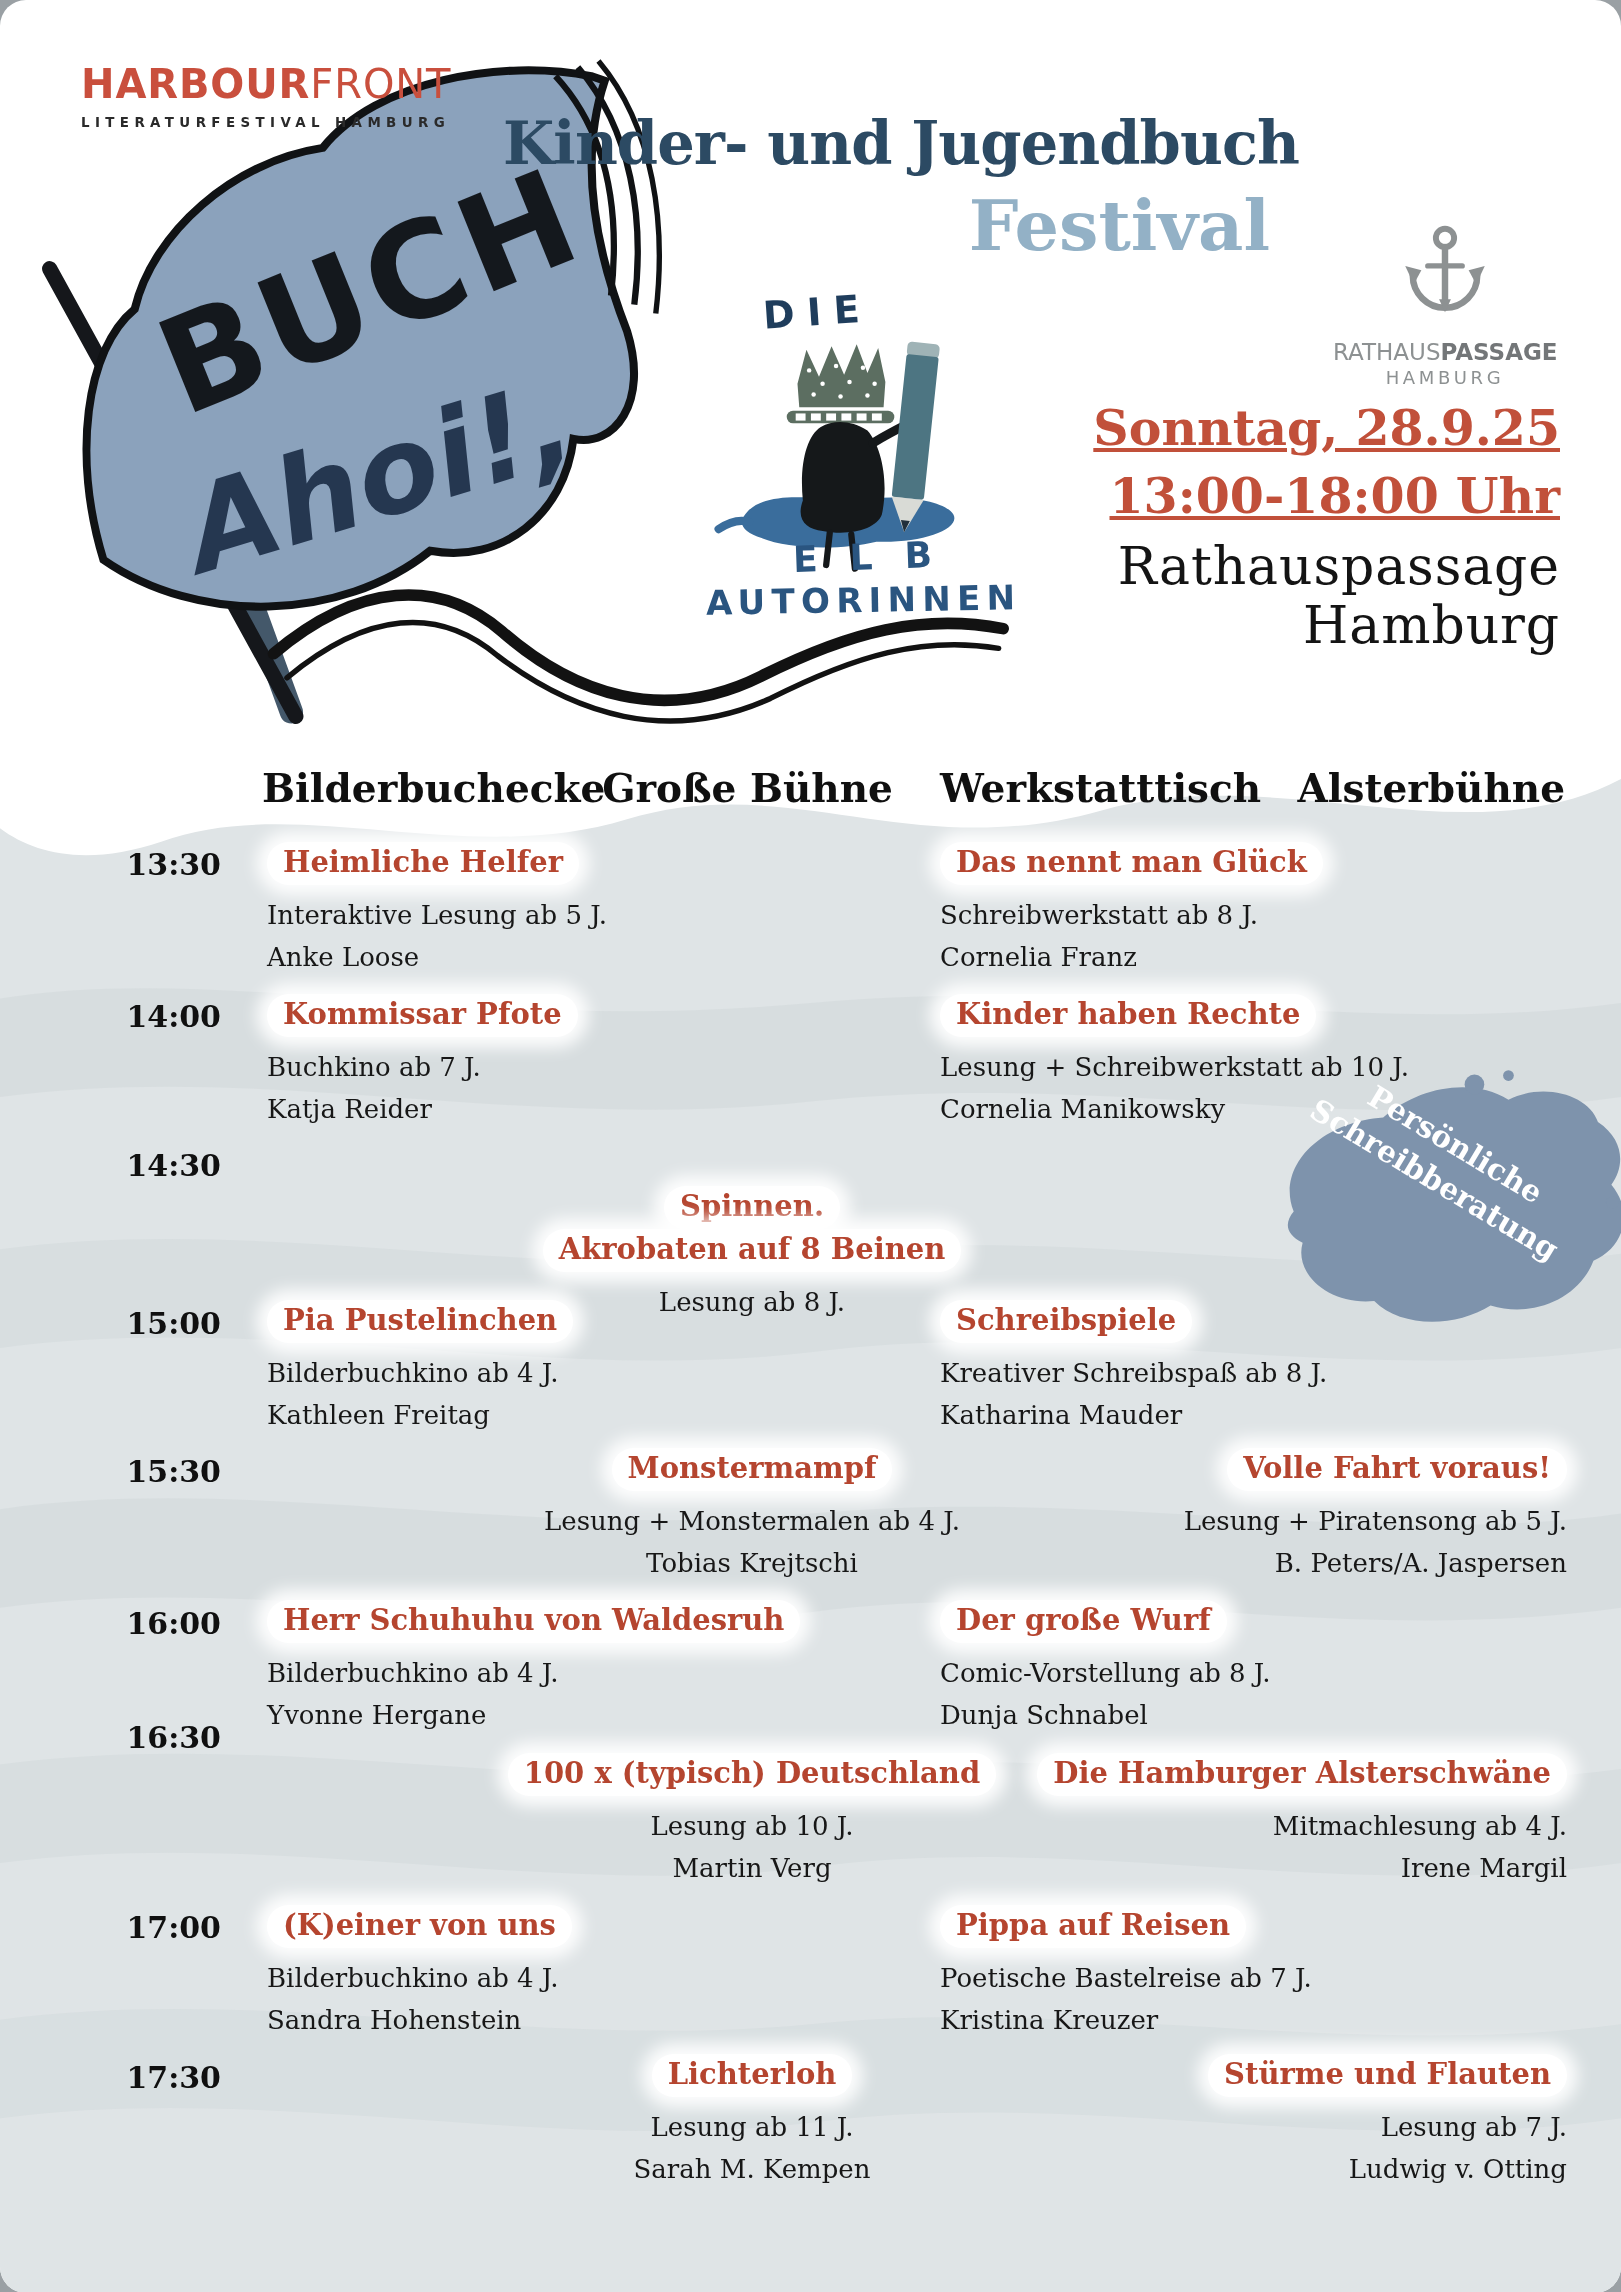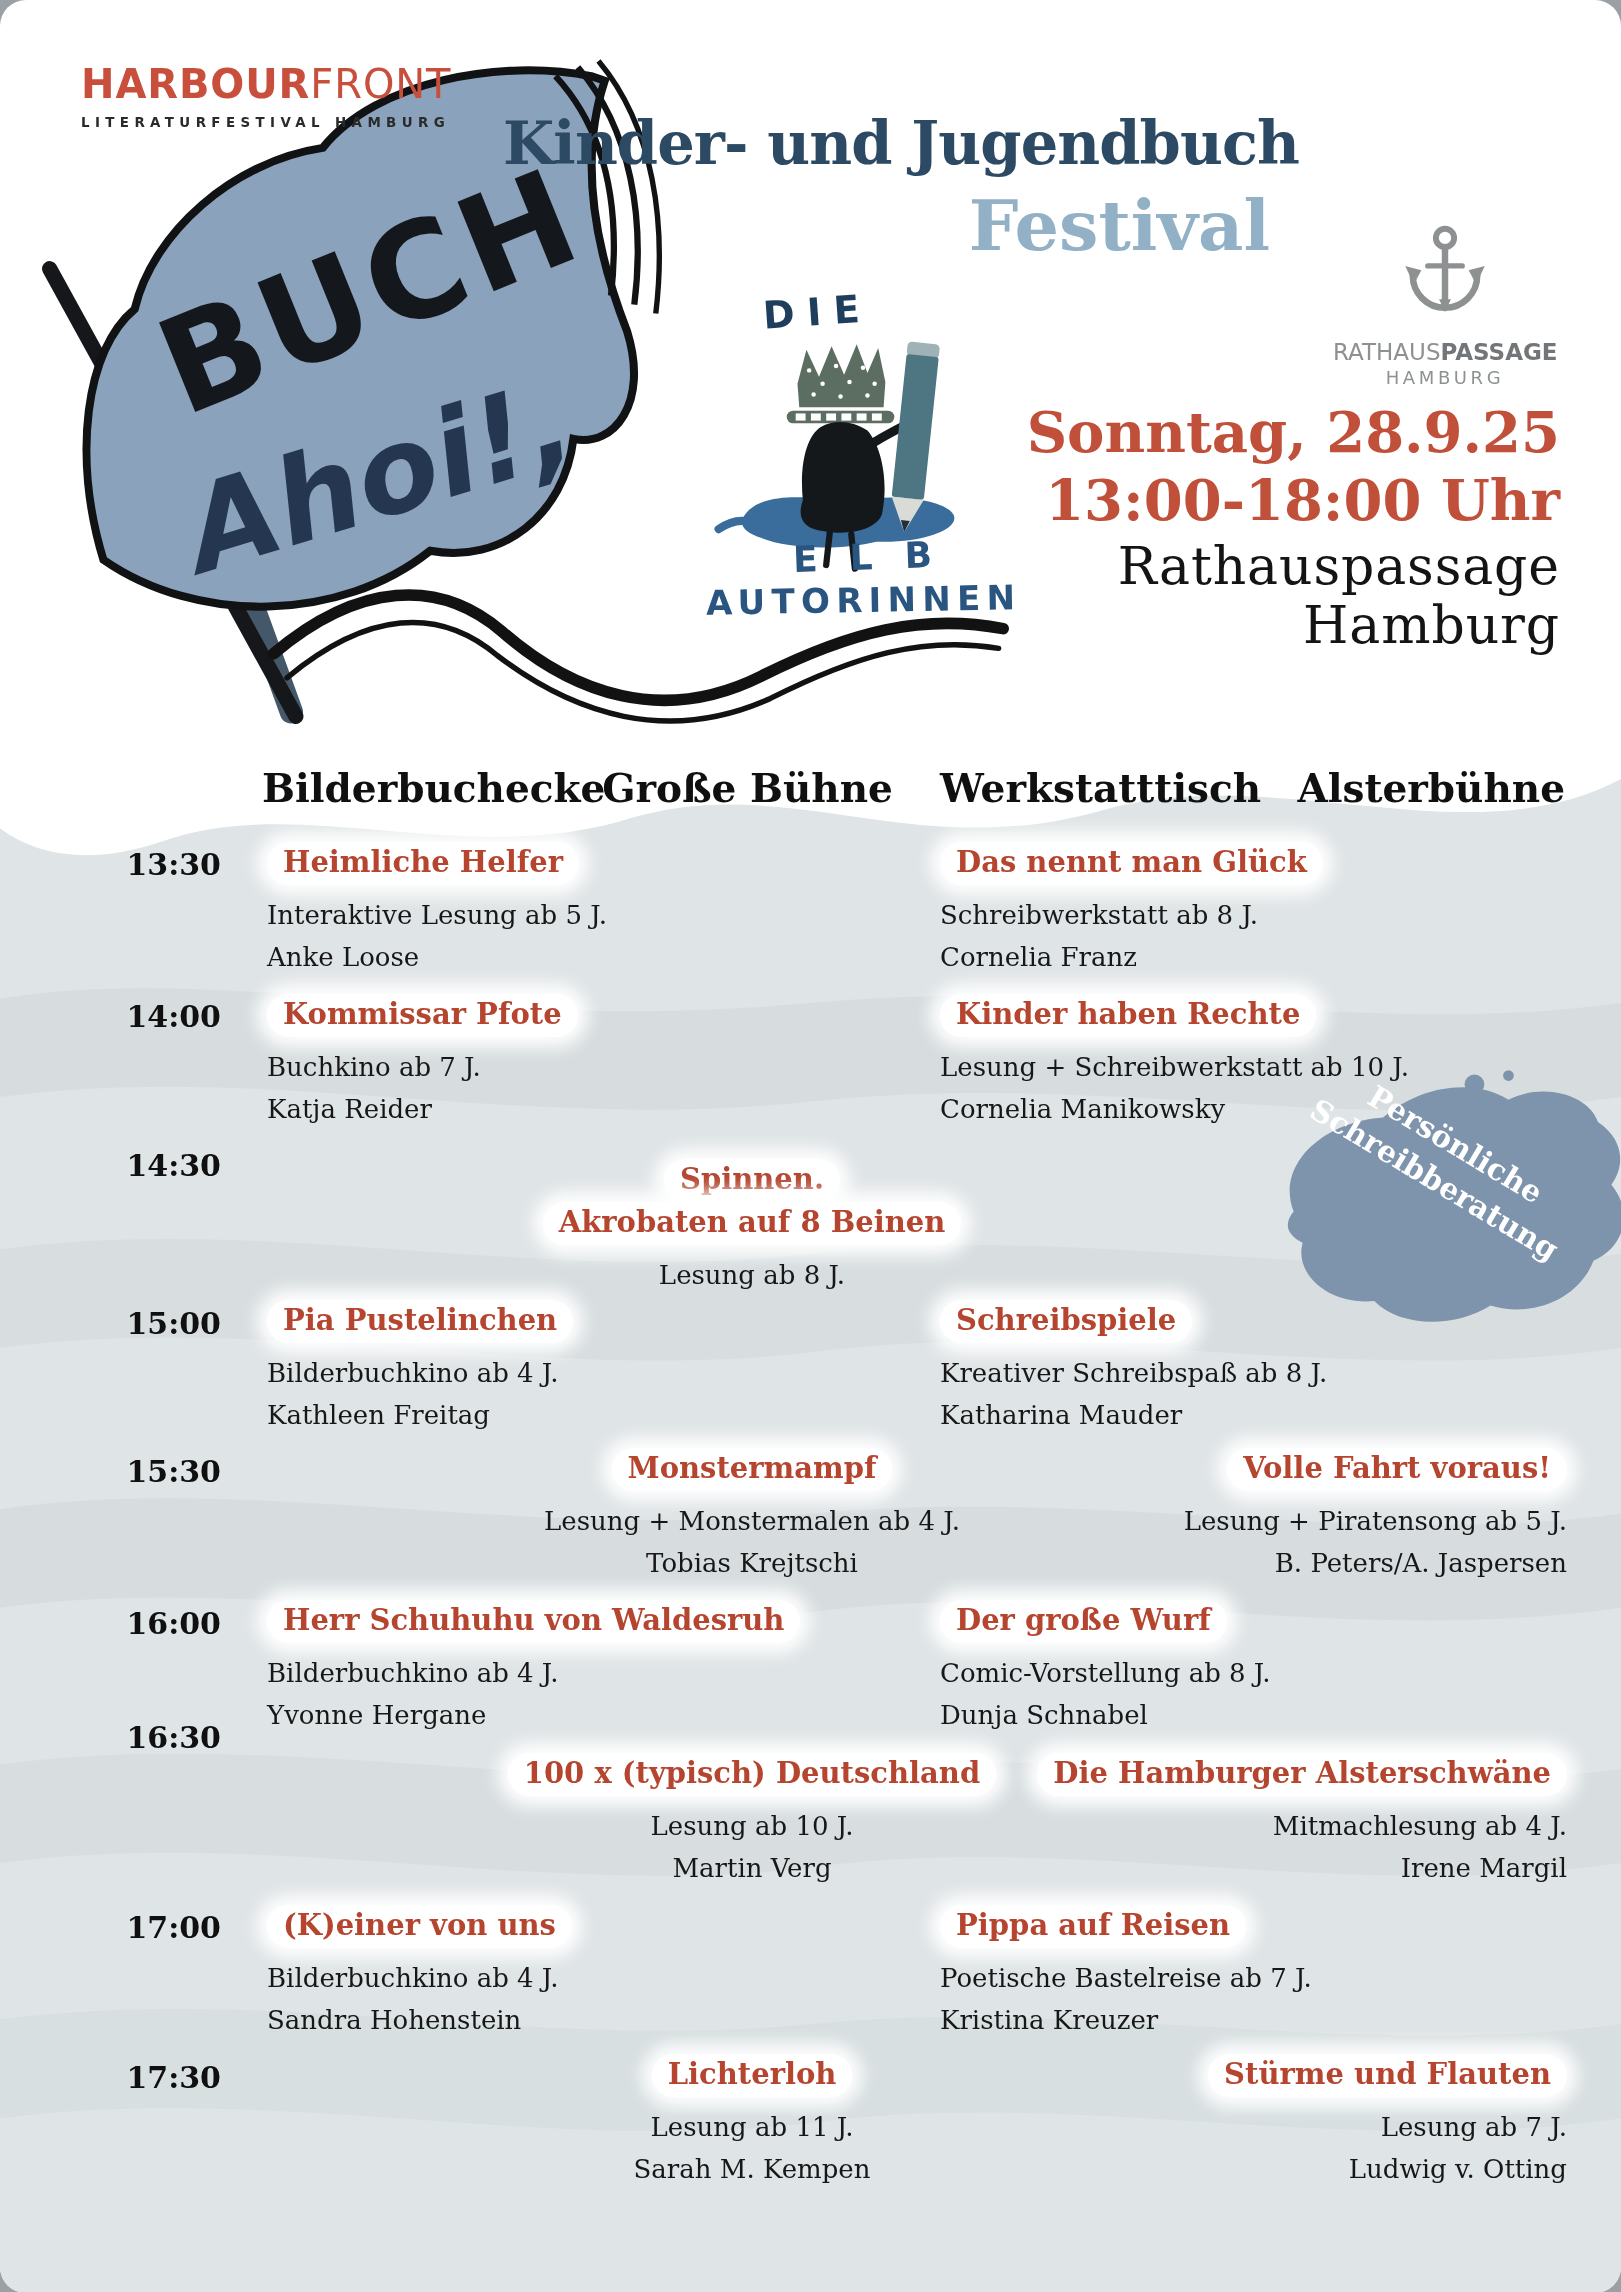--- a/index.html
+++ b/index.html
@@ -29,21 +29,21 @@
   
   .rp{position:absolute;left:1333px;top:217px;width:224px;text-align:center;z-index:5;
       font-family:"DejaVu Sans",sans-serif;color:#8d9192;}
   .rp-anchor{width:86px;height:115px;margin:0 auto;display:block;}
   .rp-name{margin-top:7.2px;font-size:23px;letter-spacing:0px;white-space:nowrap;}
   .rp-name .rp-b{font-weight:700;color:#737678;}
   .rp-city{margin-top:1.8px;font-size:18px;letter-spacing:3.6px;}
 
   
   .date1,.date2{position:absolute;right:61px;z-index:6;white-space:nowrap;
-                font-weight:700;font-size:56px;color:#c1503a;}
+                font-weight:700;font-size:49px;color:#c1503a;text-decoration:underline;}
   .date1{top:399px;} .date2{top:467px;}
   .venue1,.venue2{position:absolute;right:61px;z-index:6;white-space:nowrap;
                   font-weight:400;font-size:52px;color:#141414;letter-spacing:0.9px;}
   .venue1{top:536px;} .venue2{top:595px;}
 
   
   .fig-svg{position:absolute;left:706px;top:330px;width:287px;height:296px;z-index:3;}
   .die-label{position:absolute;left:763px;top:290px;z-index:4;font-family:"DejaVu Sans",sans-serif;
              font-weight:700;font-size:38px;letter-spacing:12.5px;color:#1f3d5c;transform:rotate(-4deg);}
   .elb-label{position:absolute;left:793px;top:536px;z-index:4;font-family:"DejaVu Sans",sans-serif;
@@ -59,21 +59,21 @@
   .h-alster{right:56px;}
 
   .time{position:absolute;left:85px;width:136px;text-align:right;z-index:4;
         font-weight:700;font-size:30px;color:#101010;}
   .event{position:absolute;z-index:4;}
   .c-left{left:267px;width:502px;text-align:left;}
   .c-mid{left:461px;width:582px;text-align:center;}
   .c-werk{left:940px;width:555px;text-align:left;}
   .c-alster{right:54px;width:573px;text-align:right;}
 
-  .r0{top:842px;} .r1{top:994px;} .r2{top:1159px;} .r3{top:1300px;} .r4{top:1448px;}
+  .r0{top:842px;} .r1{top:994px;} .r2{top:1186px;} .r3{top:1300px;} .r4{top:1448px;}
   .r5{top:1600px;} .r6{top:1753px;} .r7{top:1905px;} .r8{top:2054px;}
   .time.r0{top:847px;} .time.r1{top:999px;} .time.r2{top:1148px;} .time.r3{top:1306px;}
   .time.r4{top:1454px;} .time.r5{top:1606px;} .time.r6{top:1720px;} .time.r7{top:1910px;}
   .time.r8{top:2060px;}
 
   .pill{display:inline-block;background:#ffffff;border-radius:23px;padding:2.7px 16px 6.3px;
         box-shadow:0 0 16px 10.7px rgba(255,255,255,0.92);
         font-weight:700;font-size:29px;color:#b5452f;white-space:nowrap;}
   .event .line{margin:0;padding:0;font-size:26px;line-height:42px;color:#171717;}
   .event .line.first{margin-top:9px;}

